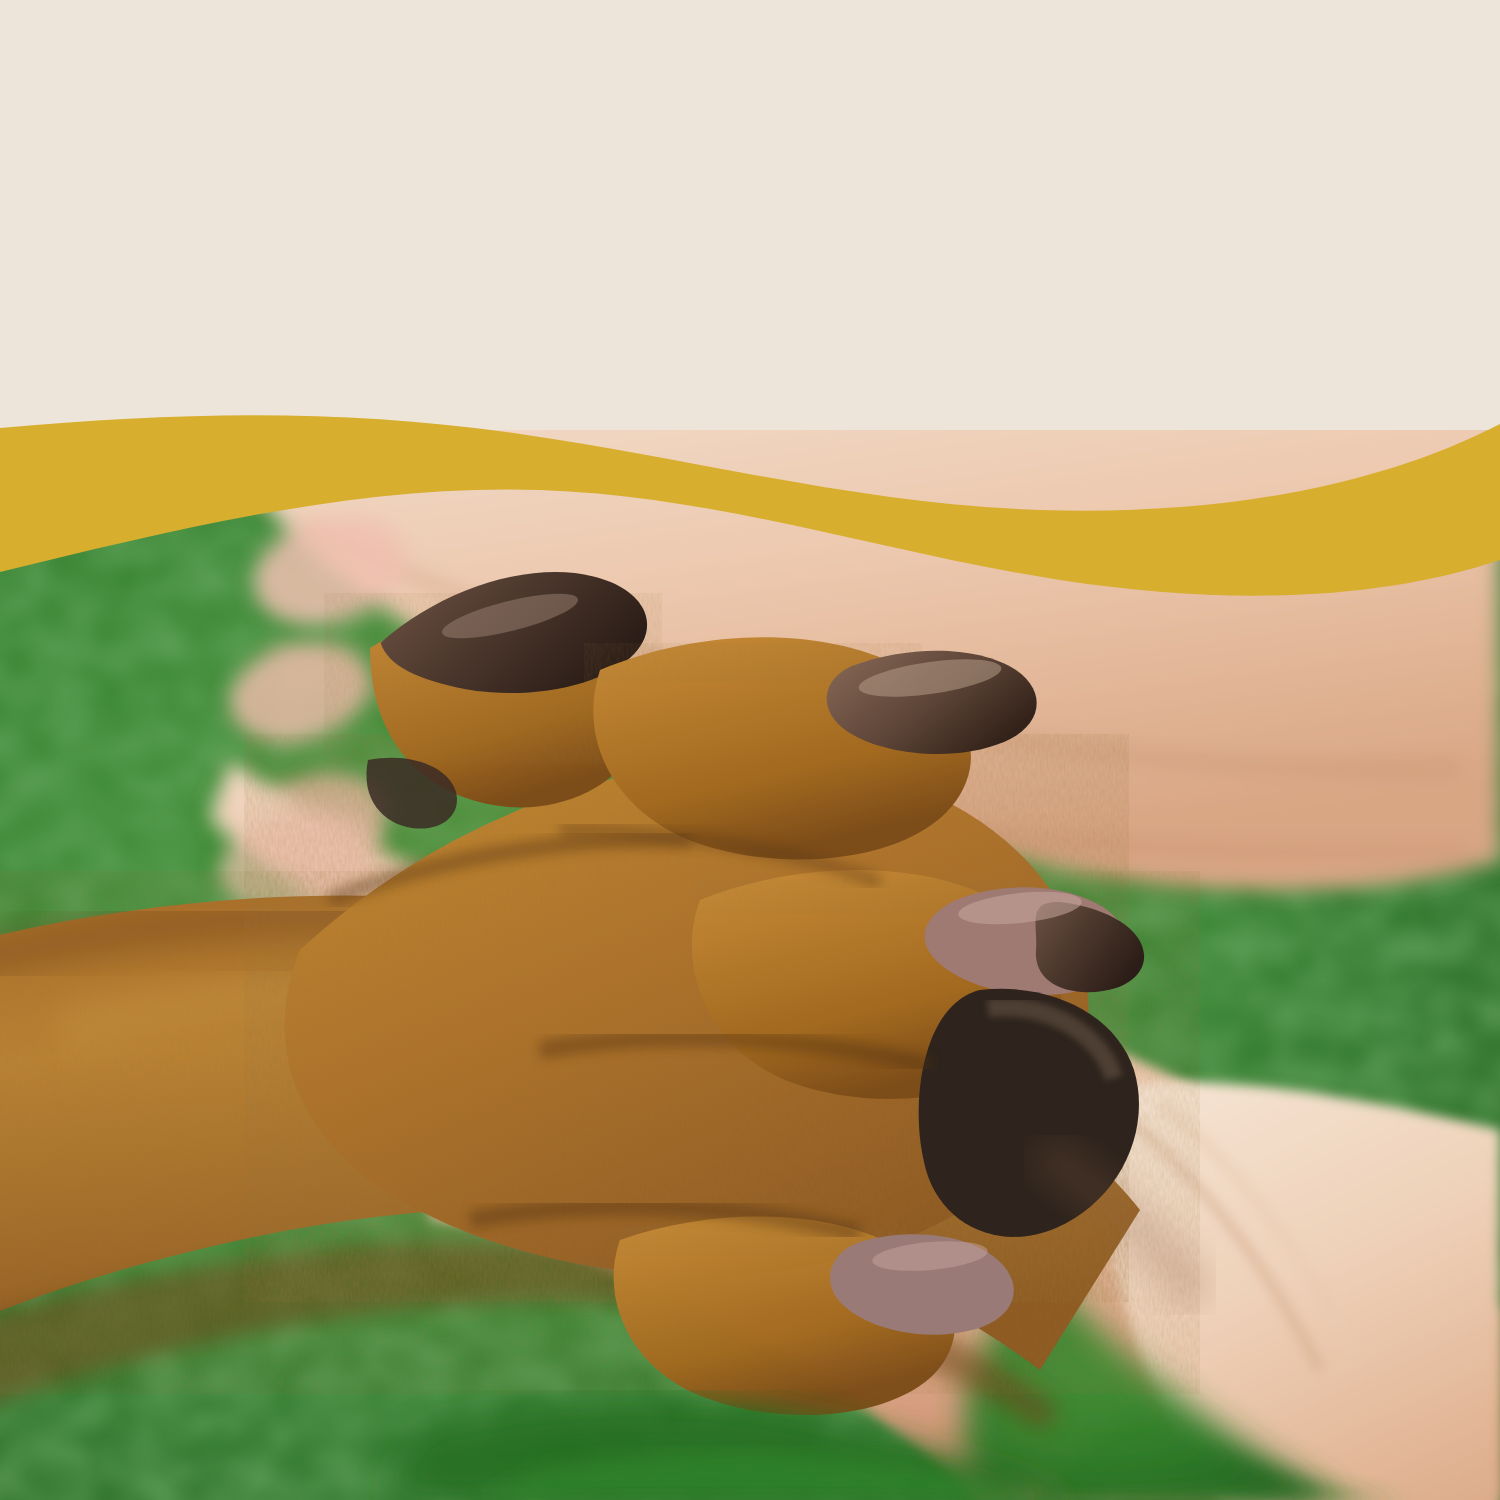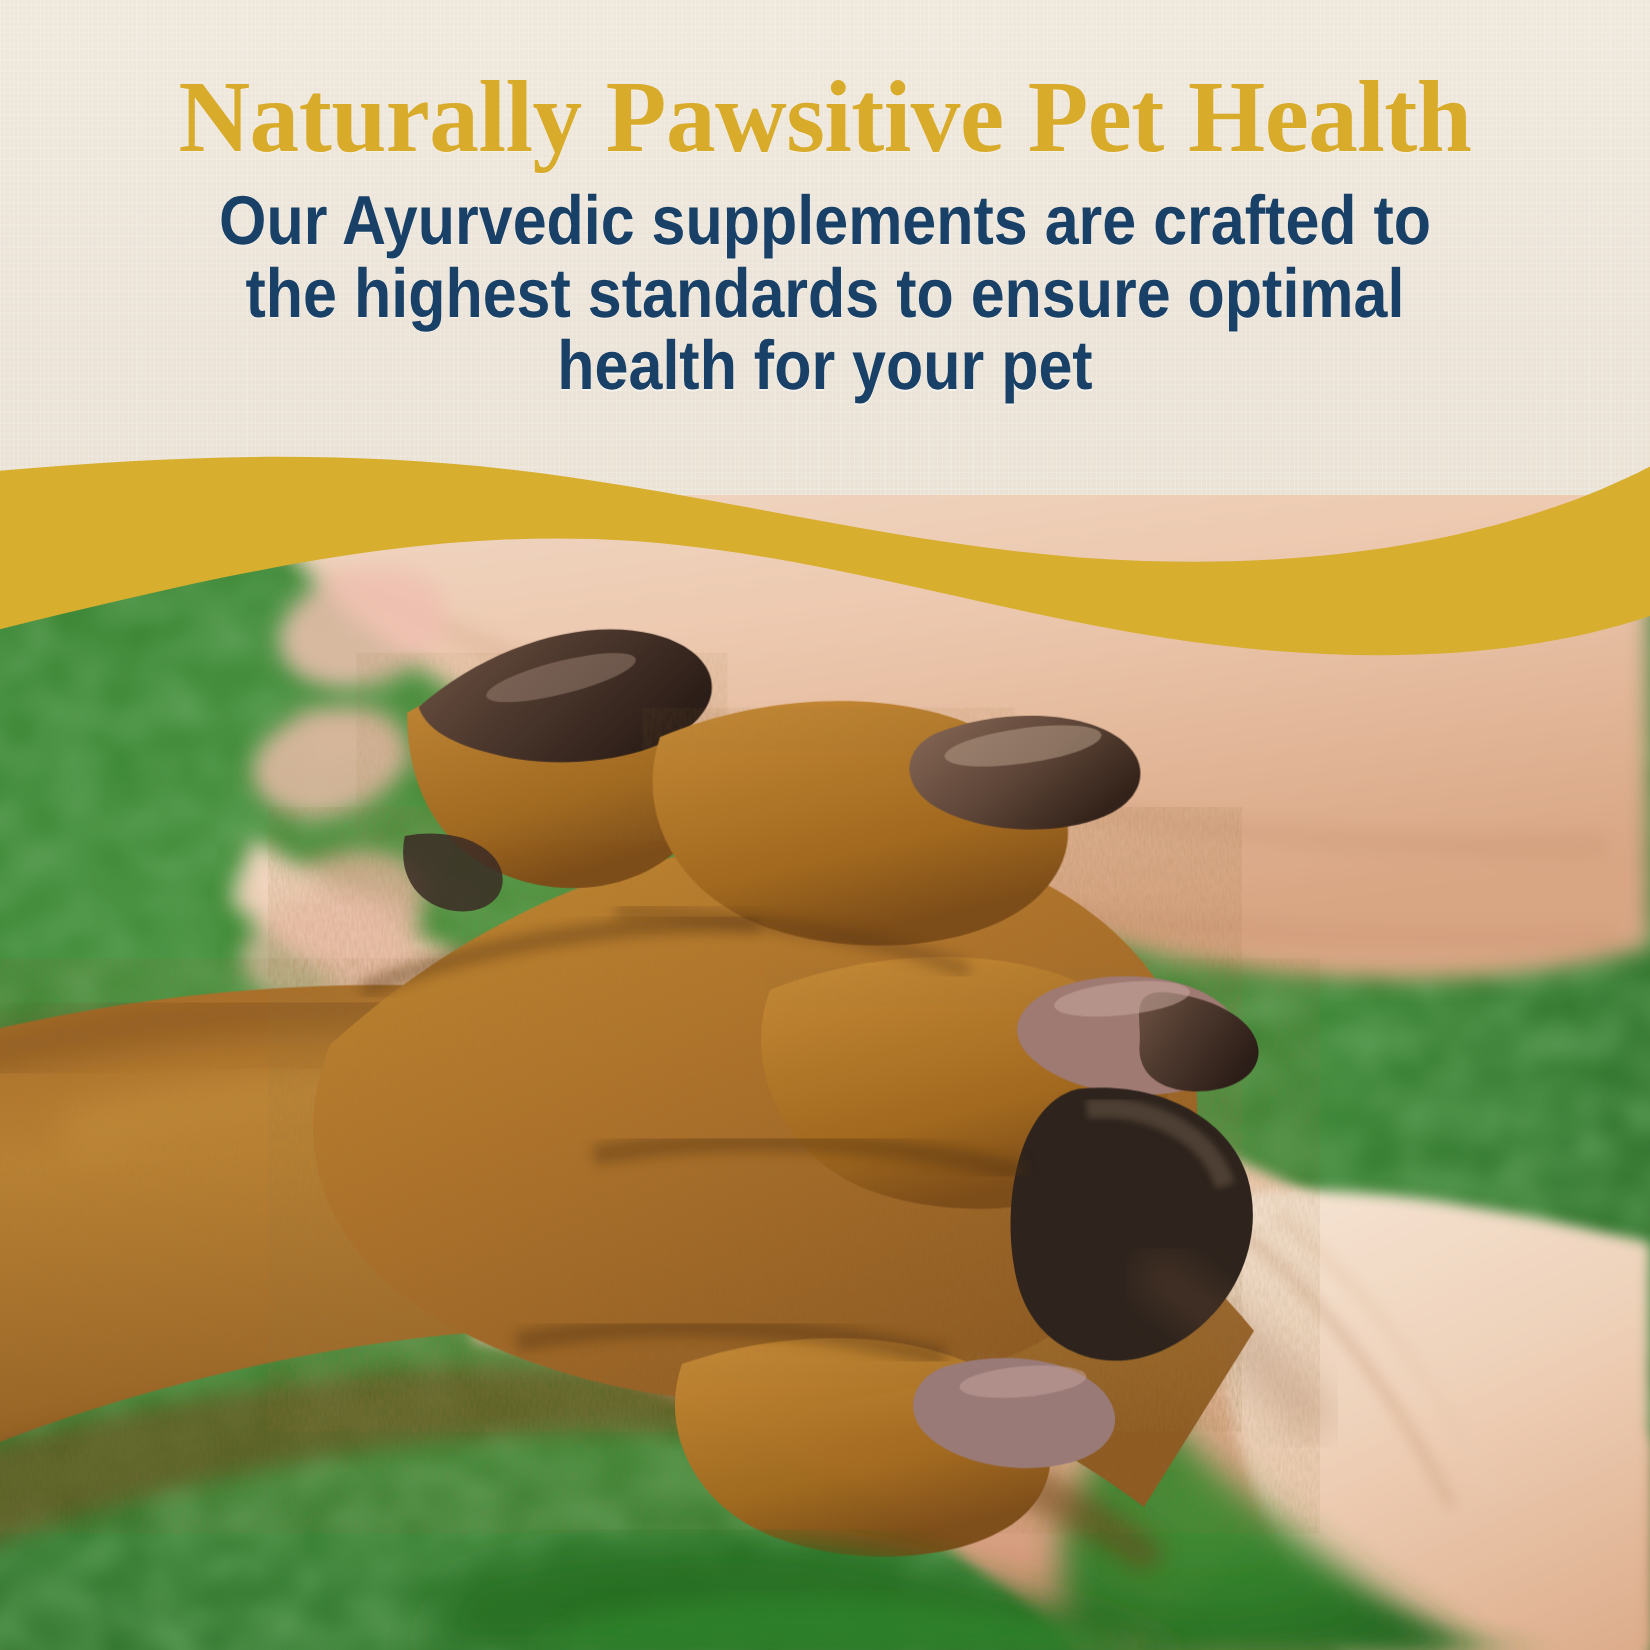--- a/index.html
+++ b/index.html
@@ -323,29 +323,20 @@
                C180,12 340,8 520,34
                C700,60 860,104 1040,110
                C1220,116 1380,86 1500,24
                L1500,160
                C1380,200 1230,206 1060,180
                C880,152 720,96 540,90
                C360,84 180,128 0,172 Z" fill="#d7ae2e"></path>
     </svg>
   </div>
 
-  <div class="header-panel">
-    <div class="headline">Naturally Pawsitive Pet Health</div>
-
-    <div class="subhead">
-      <span class="subhead-line">Our Ayurvedic supplements are crafted to</span>
-      <span class="subhead-line">the highest standards to ensure optimal</span>
-      <span class="subhead-line">health for your pet</span>
-    </div>
-  </div>
 
   <svg style="position:absolute;left:0;top:396px;width:1500px;height:220px;z-index:2;pointer-events:none" viewBox="0 0 1500 220" preserveAspectRatio="none" aria-hidden="true">
     <path d="M0,32
              C180,16 340,12 520,38
              C700,64 860,108 1040,114
              C1220,120 1380,90 1500,28
              L1500,220 L0,220 Z" fill="#00000000"></path>
   </svg>
 
 </div>

